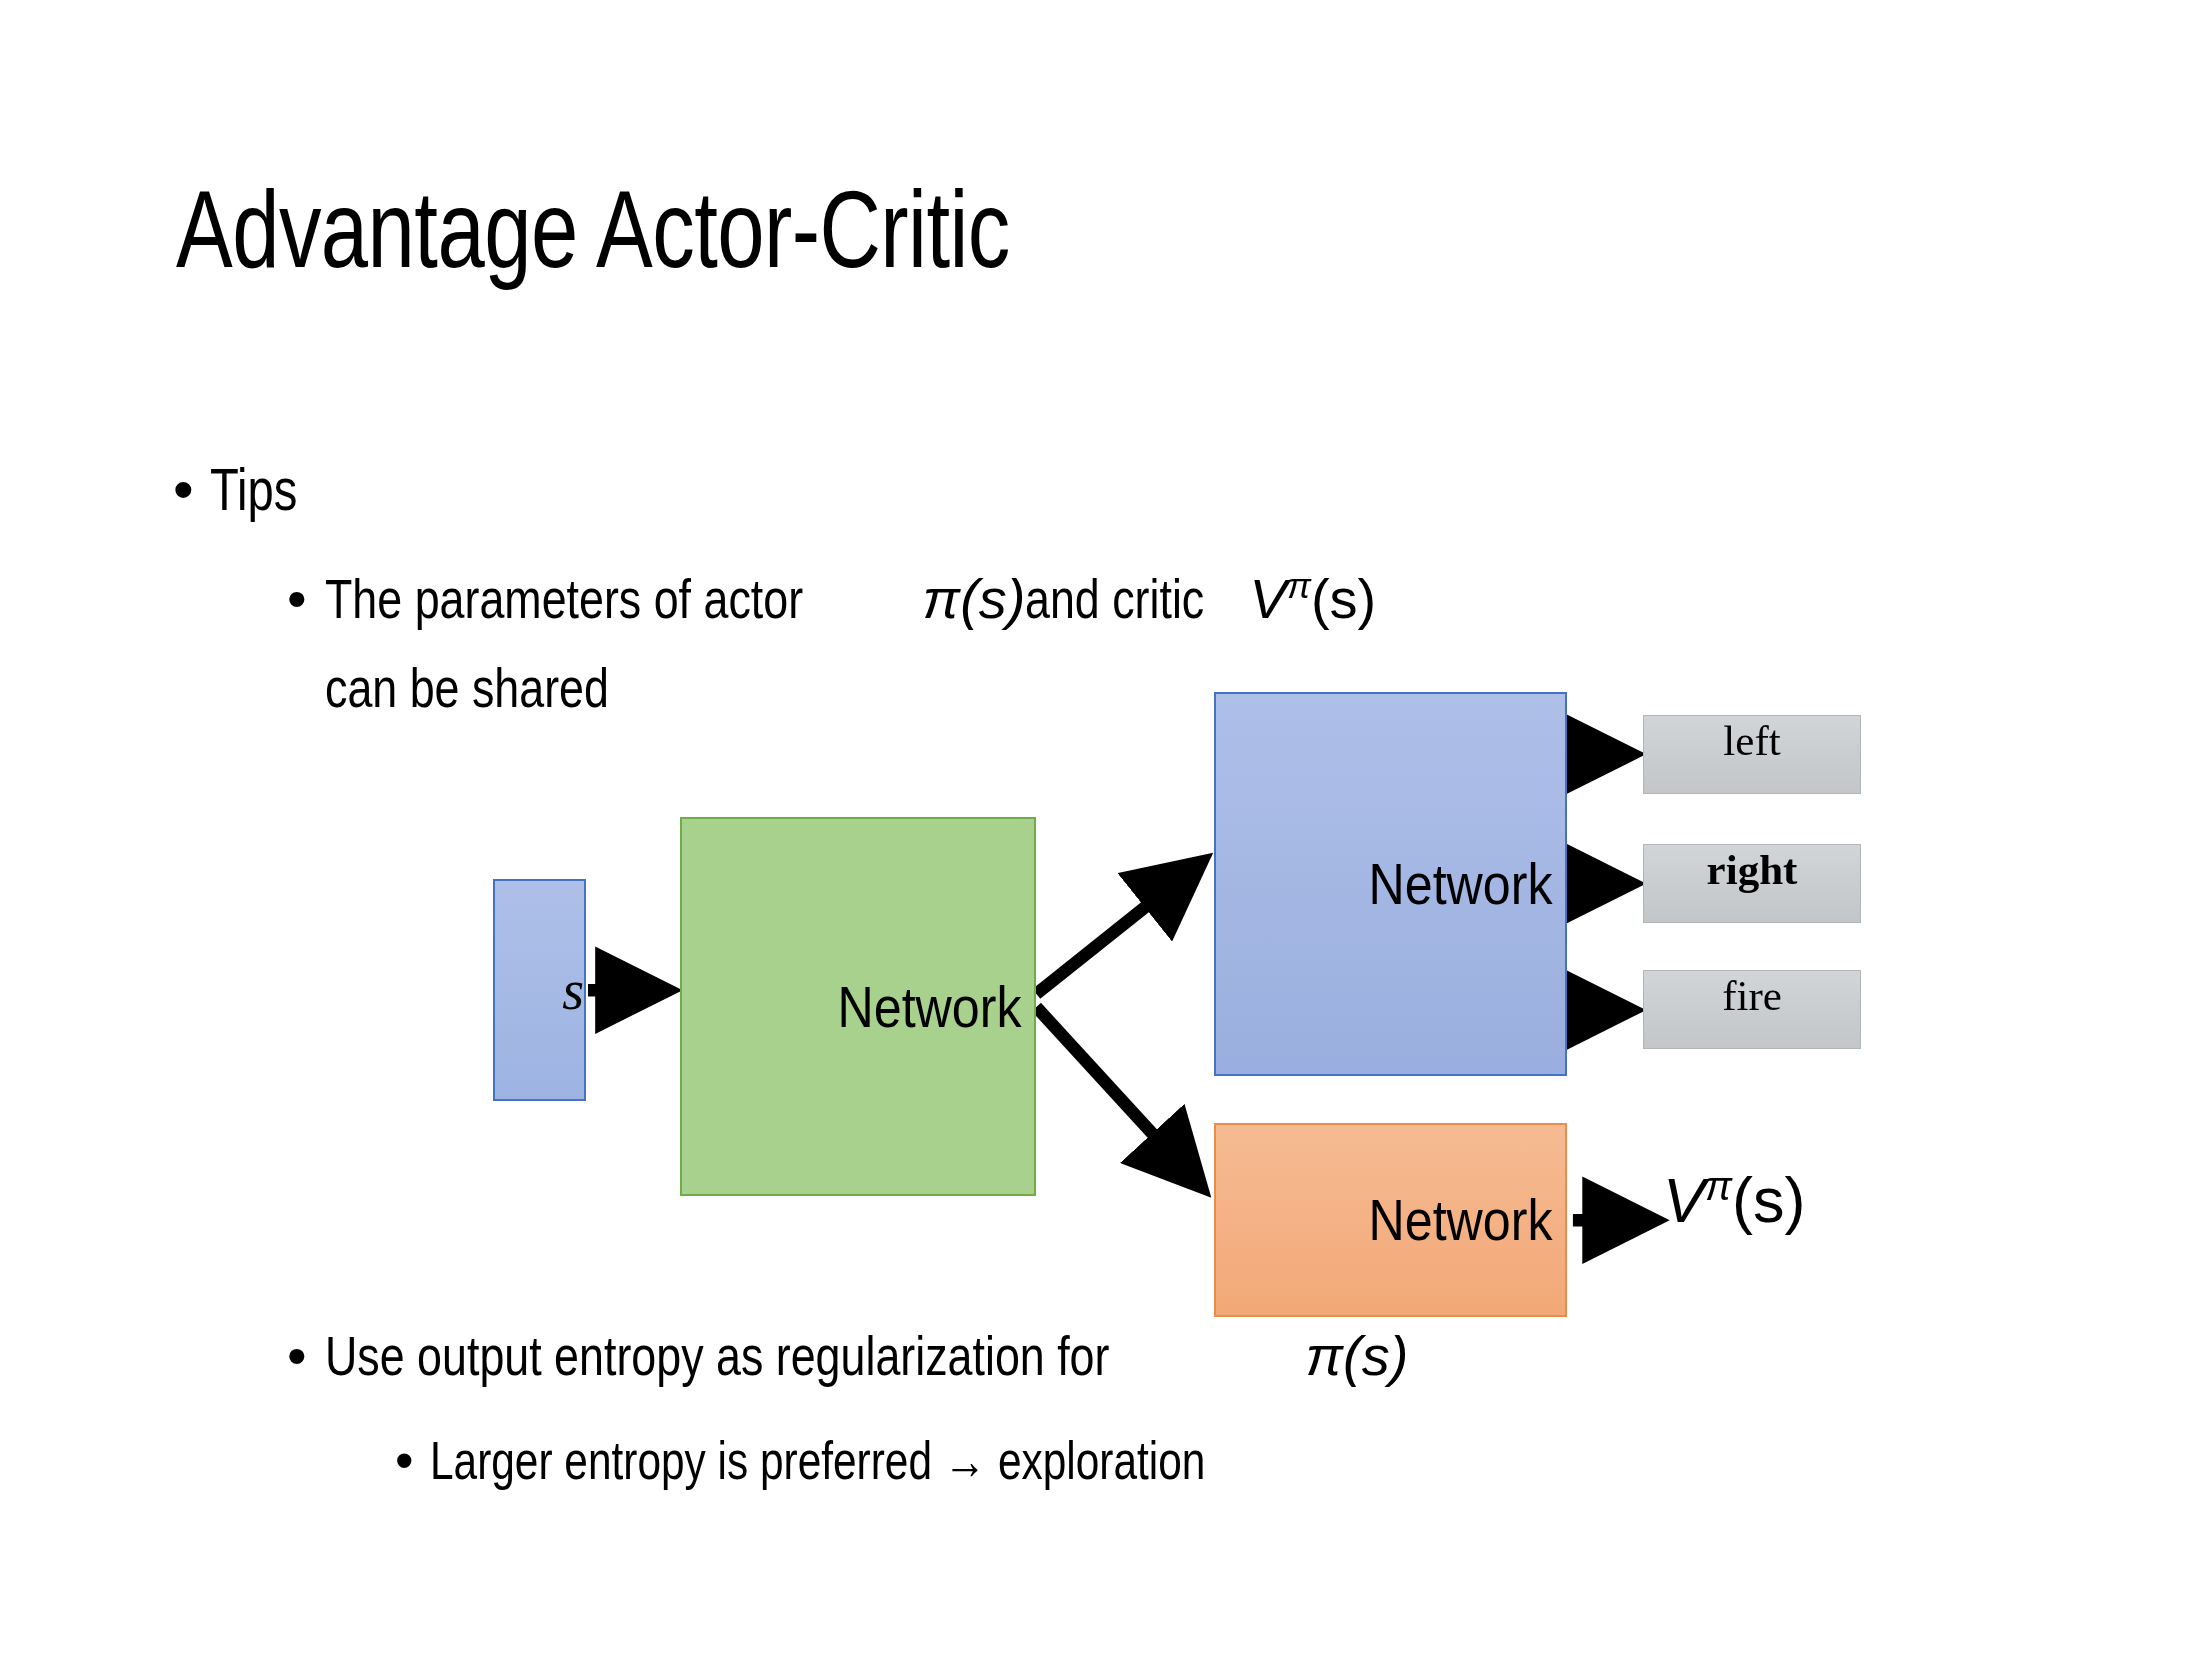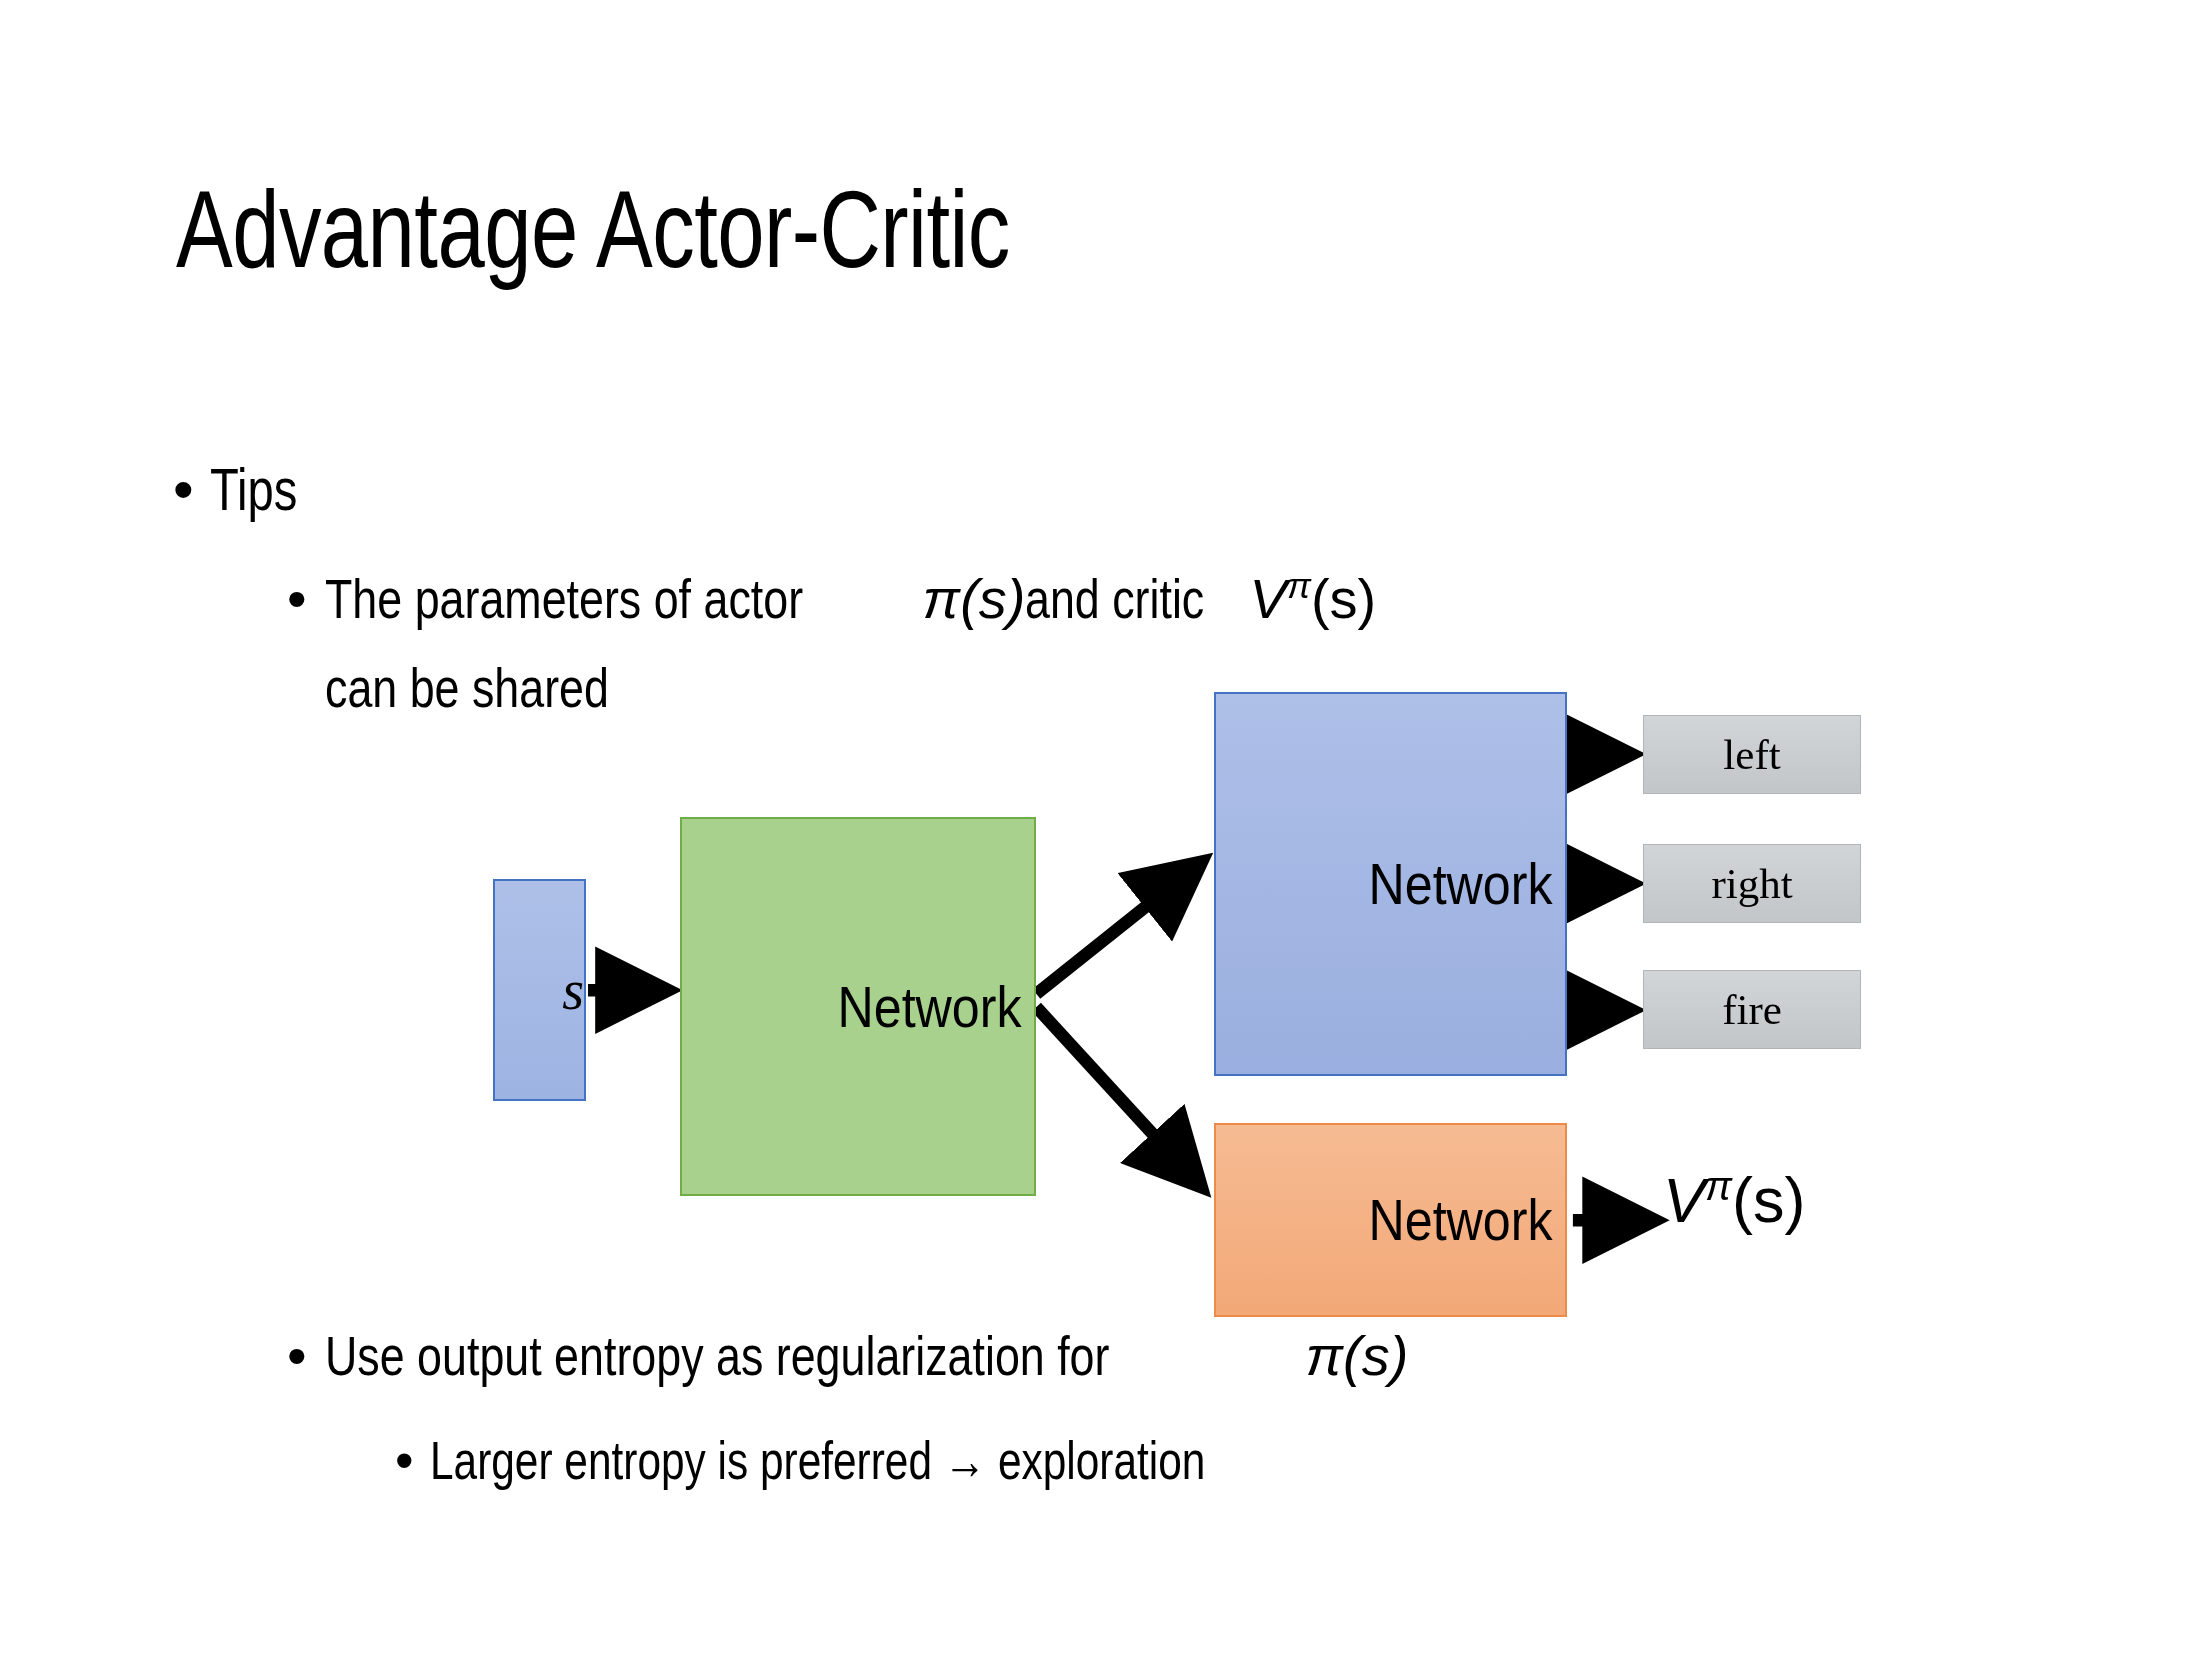--- a/index.html
+++ b/index.html
@@ -163,33 +163,32 @@
     left: 1214px;  top: 1123px;  width: 353px;  height: 194px;
     background: linear-gradient(180deg, #f6bb93 0%, #f2a877 100%);
     border: 2.2px solid #ed8c48;
     font-size: 57px;
   }
 
   .gbox {
     position: absolute;
     box-sizing: border-box;
     display: flex;
-    align-items: center;
     justify-content: center;
     background: linear-gradient(180deg, #d2d5d8 0%, #c3c6c9 100%);
     border: 1.5px solid #b2b5b8;
     font-family: "Liberation Serif", "DejaVu Serif", serif;
     font-size: 43px;
     color: #000;
     left: 1643px;
     width: 218px;
     height: 79px;
   }
   #gbox-left  { top: 715px; }
-  #gbox-right { top: 844px; }
+  #gbox-right { top: 844px; font-weight: bold; }
   #gbox-fire  { top: 970px; }
 
   #vpi-out {
     position: absolute;
     left: 1663px;
     top: 1163px;
     font-size: 63px;
   }
 
   svg#arrows {

